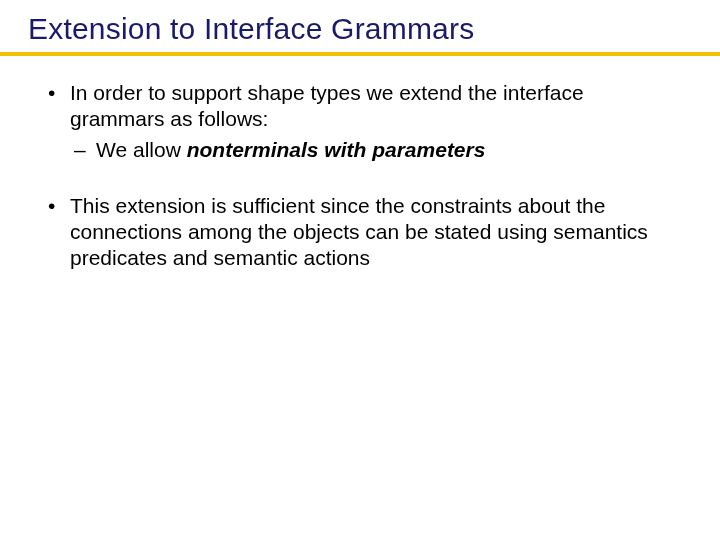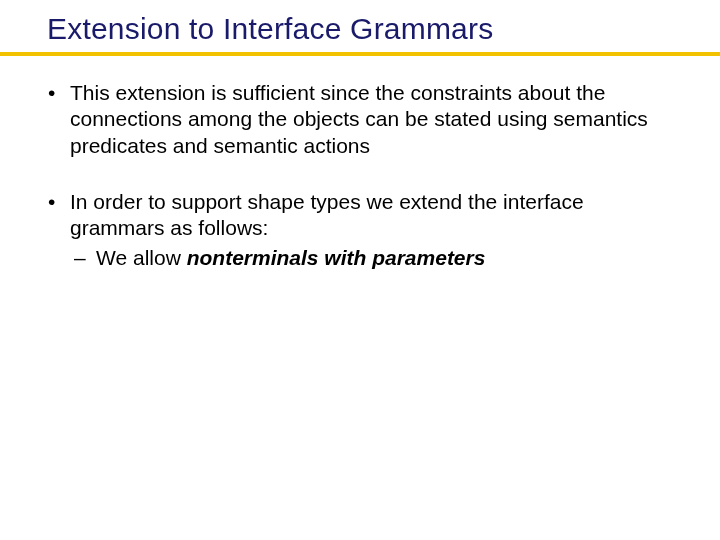--- a/index.html
+++ b/index.html
@@ -1,18 +1,18 @@
 <!DOCTYPE html>
 <html><head>
 <meta charset="utf-8">
 <style>
   * { margin: 0; padding: 0; box-sizing: border-box; }
   html, body { width: 720px; height: 540px; background: #fff; font-family: Arial, Helvetica, sans-serif; color: #000; }
   .slide { width: 720px; height: 540px; position: relative; }
-  .title-wrap { padding: 12px 0 0 47px; }
+  .title-wrap { padding: 12px 0 0 28px; }
   .title { font-size: 30px; font-weight: 400; color: #1a1a6a; letter-spacing: 0.2px; }
   .rule { height: 4px; background: #f2c200; margin-top: 6px; width: 100%; }
   .body { padding: 24px 44px 0 44px; font-size: 21px; line-height: 1.25; }
   ul.level1 { list-style: none; }
   ul.level1 > li { position: relative; padding-left: 26px; margin-bottom: 30px; }
   ul.level1 > li::before { content: "•"; position: absolute; left: 4px; top: 0; font-size: 21px; }
   ul.level2 { list-style: none; margin-top: 4px; }
   ul.level2 > li { position: relative; padding-left: 26px; }
   ul.level2 > li::before { content: "–"; position: absolute; left: 4px; top: 0; font-size: 21px; }
   .bi { font-weight: bold; font-style: italic; }
@@ -21,25 +21,25 @@
 <body>
 
 <div class="slide">
   <div class="title-wrap">
     <h1 class="title">Extension to Interface Grammars</h1>
   </div>
   <div class="rule"></div>
   <div class="body">
     <ul class="level1">
       <li>
-        <span>This extension is sufficient since the constraints about the connections among the objects can be stated using semantics predicates and semantic actions</span>
-      </li>
-      <li>
         <span>In order to support shape types we extend the interface grammars as follows:</span>
         <ul class="level2">
           <li>
             <span>We allow </span><span class="bi">nonterminals with parameters</span>
           </li>
         </ul>
       </li>
+      <li>
+        <span>This extension is sufficient since the constraints about the connections among the objects can be stated using semantics predicates and semantic actions</span>
+      </li>
     </ul>
   </div>
 </div>
 
 </body></html>

